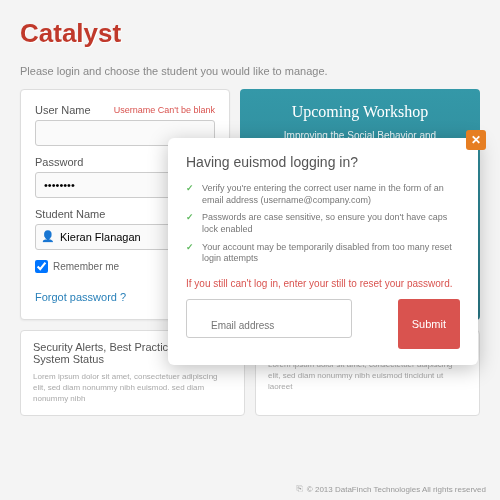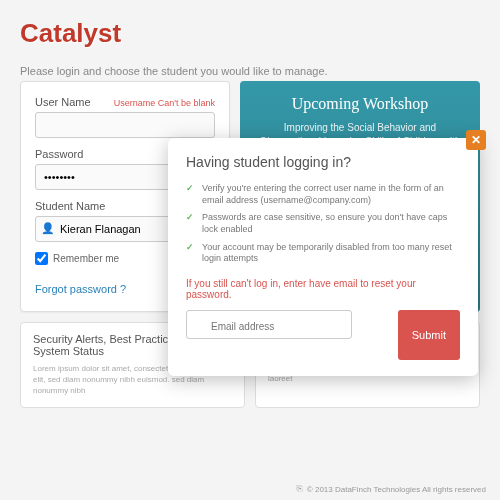--- a/index.html
+++ b/index.html
@@ -1,22 +1,22 @@
 <!DOCTYPE html>
 <html><head>
 <meta charset="utf-8">
 <style>
 *{box-sizing:border-box;margin:0;padding:0}
 body{font-family:Arial,sans-serif;background:#f4f4f4;width:500px;height:500px;overflow:hidden;position:relative}
 .page{padding:18px 20px}
 .logo{font-size:26px;font-weight:bold;color:#c0392b;text-shadow:1px 1px 0 #fff;margin-bottom:16px}
-.tagline{font-size:11px;color:#888;margin-bottom:4px}
+.tagline{font-size:11px;color:#888;margin-bottom:12px}
 .main{display:flex;gap:10px}
 .login-panel{background:#fff;border:1px solid #ddd;border-radius:4px;padding:14px;width:210px;box-shadow:0 1px 2px rgba(0,0,0,0.05)}
-.field-label{font-size:11px;color:#555;margin-bottom:4px;display:flex;justify-content:space-between;align-items:flex-end}
+.field-label{font-size:11px;color:#555;margin-bottom:4px;display:flex;justify-content:space-between;align-items:center}
 .field-error{color:#d9534f;font-size:9px}
 .text-input{width:100%;padding:6px 8px;border:1px solid #ccc;border-radius:3px;font-size:11px;margin-bottom:10px;background:#fafafa}
 .select-wrap{position:relative;margin-bottom:10px}
 .select-input{width:100%;padding:6px 8px 6px 24px;border:1px solid #ccc;border-radius:3px;font-size:11px;background:#fafafa}
 .select-icon{position:absolute;left:6px;top:6px;color:#888;font-size:11px}
 .remember{display:flex;align-items:center;gap:5px;font-size:10px;color:#666;margin-bottom:14px}
 .forgot{color:#2980b9;font-size:11px;text-decoration:none}
 .workshop{flex:1;background:linear-gradient(180deg,#3498a8 0%,#2a7a88 100%);border-radius:4px;padding:14px 12px;color:#fff;text-align:center;position:relative}
 .workshop h2{font-size:16px;font-weight:normal;margin-bottom:8px;font-family:Georgia,serif}
 .workshop p{font-size:10px;line-height:1.4;opacity:0.9}
@@ -33,21 +33,21 @@
 .nav-left{left:-8px}
 .footer{position:absolute;bottom:6px;right:14px;font-size:8px;color:#999;display:flex;align-items:center;gap:4px}
 .modal{position:absolute;top:138px;left:168px;width:310px;background:#fff;border-radius:6px;box-shadow:0 4px 20px rgba(0,0,0,0.25);padding:16px 18px;z-index:100}
 .modal-close{position:absolute;top:-8px;right:-8px;width:20px;height:20px;background:#e67e22;color:#fff;border-radius:3px;display:flex;align-items:center;justify-content:center;font-size:12px;font-weight:bold;cursor:pointer}
 .modal h3{font-size:14px;color:#555;font-weight:normal;margin-bottom:10px}
 .tips{list-style:none;margin-bottom:10px}
 .tips li{font-size:9px;color:#777;padding:3px 0 3px 16px;position:relative;line-height:1.3}
 .tips li:before{content:"✓";position:absolute;left:0;color:#5cb85c;font-weight:bold}
 .modal-msg{color:#d9534f;font-size:10px;margin-bottom:10px}
 .modal-form{display:flex;gap:8px}
-.email-input{flex:1;padding:10px 8px 6px 24px;border:1px solid #ccc;border-radius:3px;font-size:10px;position:relative}
+.email-input{flex:1;padding:20px 8px 6px 24px;border:1px solid #ccc;border-radius:3px;font-size:10px;position:relative}
 .email-wrap{flex:1;position:relative}
 .email-icon{position:absolute;left:6px;top:6px;color:#aaa;font-size:10px}
 .submit-btn{background:#d9534f;color:#fff;border:none;padding:19px 14px;border-radius:3px;font-size:11px;cursor:pointer}
 </style>
 </head>
 <body>
 
 <div class="page">
   <div class="logo">Catalyst</div>
   <div class="tagline">Please login and choose the student you would like to manage.</div>
@@ -100,27 +100,27 @@
       <div class="info-title">New Users</div>
       <div class="info-text">Lorem ipsum dolor sit amet, consectetuer adipiscing elit, sed diam nonummy nibh euismod tincidunt ut laoreet</div>
     </div>
   </div>
 </div>
 
 <div class="modal">
   <div class="modal-close">
       <span>✕</span>
     </div>
-  <h3>Having student logging in?</h3>
+  <h3>Having euismod logging in?</h3>
   <ul class="tips">
     <li>Verify you're entering the correct user name in the form of an email address (username@company.com)</li>
     <li>Passwords are case sensitive, so ensure you don't have caps lock enabled</li>
     <li>Your account may be temporarily disabled from too many reset login attempts</li>
   </ul>
-  <div class="modal-msg">If you still can't log in, enter have email to reset your password.</div>
+  <div class="modal-msg">If you still can't log in, enter your still to reset your password.</div>
   <div class="modal-form">
     <div class="email-wrap">
       <span class="email-icon">✉</span>
       <input class="email-input" placeholder="Email address" style="">
     </div>
     <button class="submit-btn">Submit</button>
   </div>
 </div>
 
 <div class="footer">

